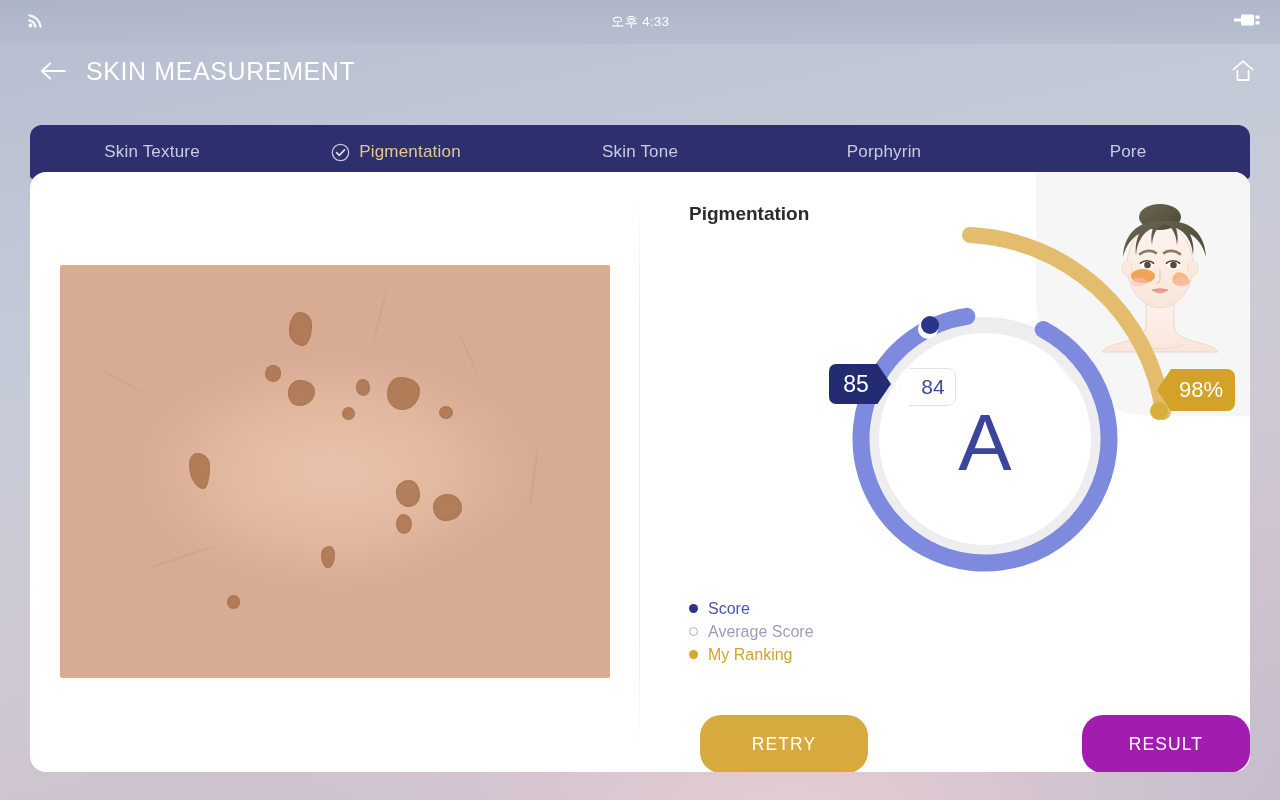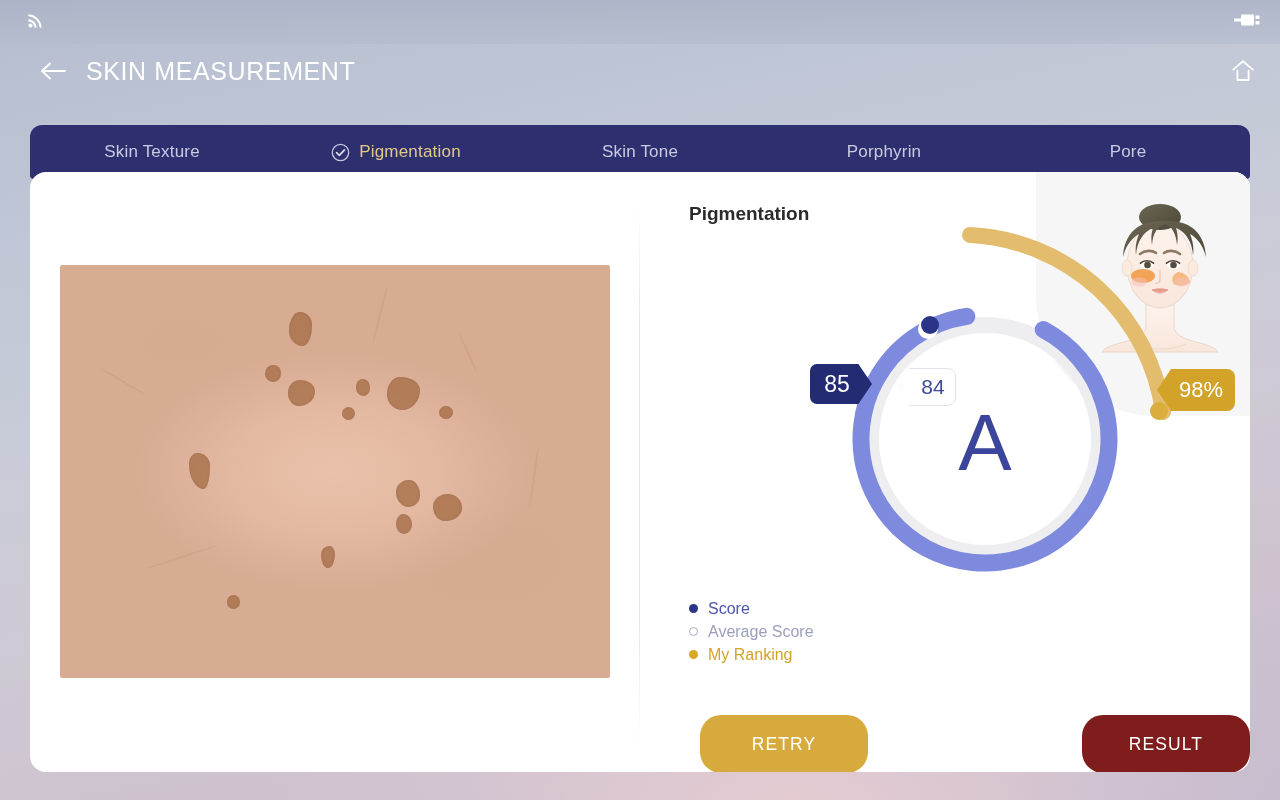--- a/index.html
+++ b/index.html
@@ -132,21 +132,21 @@
     background: #f6f6f7;
     border-bottom-left-radius: 120px;
   }
   #face-art { position: absolute; right: 20px; top: 22px; width: 140px; height: 180px; }
 
   
   #gauge-wrap { position: absolute; left: 0; top: 0; width: 611px; height: 600px; }
   #gauge-svg { position: absolute; left: 130px; top: 40px; }
 
   .badge-score {
-    position: absolute; left: 171px; top: 192px;
+    position: absolute; left: 190px; top: 192px;
     width: 62px; height: 40px;
     background: #232b73;
     color: #ffffff;
     font-size: 23px;
     display: flex; align-items: center; justify-content: center;
     border-radius: 7px 0 0 7px;
     clip-path: polygon(0% 18%, 0% 0%, 78% 0%, 100% 50%, 78% 100%, 0% 100%, 0% 82%);
     padding-right: 8px;
   }
   .badge-avg {
@@ -196,37 +196,38 @@
     display: flex; align-items: center; justify-content: center;
     color: #ffffff;
     font-size: 17.5px;
     letter-spacing: 1.1px;
     cursor: default;
     border: none;
     font-family: "Liberation Sans", sans-serif;
     margin-top: 23px;
   }
   #btn-retry { left: 61px; top: 520px; width: 168px; background: #d6aa3c; }
-  #btn-result { left: 443px; top: 520px; width: 168px; background: #7f1d1d; }
+  #btn-result { left: 443px; top: 520px; width: 168px; background: #a21caf; }
 </style>
 </head>
 <body>
 
 <div id="screen">
 
   <div id="statusbar">
     <div class="sb-left">
       <span>
         <svg width="20" height="20" viewBox="0 0 20 20">
           <circle cx="4.5" cy="15.5" r="2" fill="#ffffff"></circle>
           <path d="M3.2 10.4a8.2 8.2 0 0 1 6.3 6.3" stroke="#ffffff" stroke-width="2.1" fill="none" stroke-linecap="round"></path>
           <path d="M3.2 5.3a13.3 13.3 0 0 1 11.4 11.4" stroke="#ffffff" stroke-width="2.1" fill="none" stroke-linecap="round"></path>
         </svg>
       </span>
     </div>
+    <div class="sb-time">오후 4:33</div>
     <div class="sb-right">
       <span>
         <svg width="30" height="16" viewBox="0 0 30 16">
           <rect x="9" y="2.5" width="13" height="11" rx="1" fill="#ffffff"></rect>
           <rect x="2" y="6.5" width="7" height="3" fill="#ffffff"></rect>
           <rect x="23.5" y="3.5" width="4" height="3.4" fill="#ffffff"></rect>
           <rect x="23.5" y="9.1" width="4" height="3.4" fill="#ffffff"></rect>
         </svg>
       </span>
     </div>

